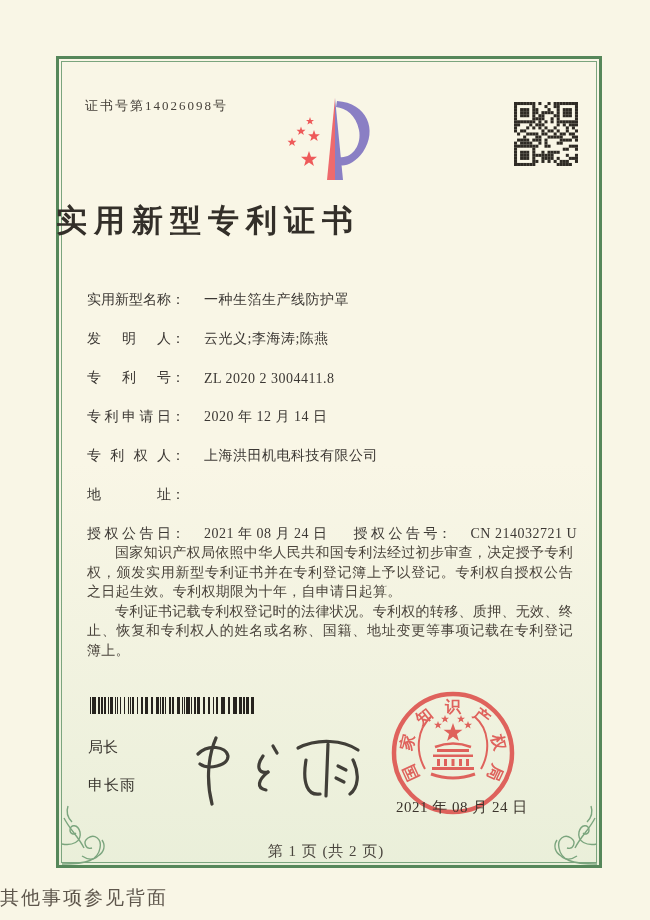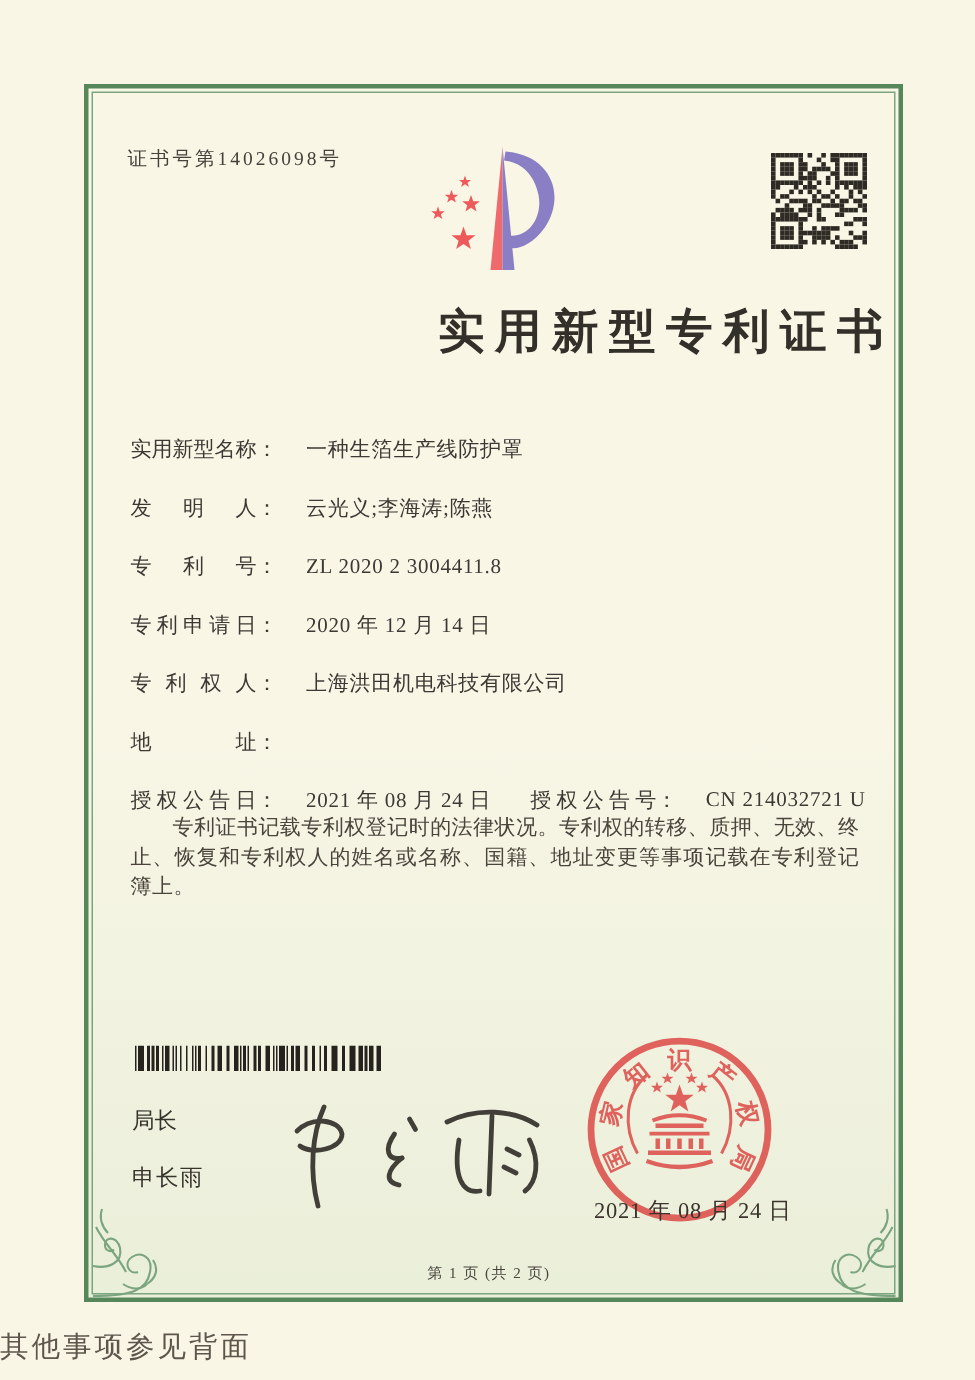--- a/index.html
+++ b/index.html
@@ -16,41 +16,41 @@
   }
   .frame-inner{
     position:absolute;inset:2px;border:1px solid #7ba57e;pointer-events:none;
   }
   .cert-no{
     position:absolute;left:85px;top:97px;font-size:13px;letter-spacing:2px;color:#46413a;
   }
   .logo{position:absolute;left:283px;top:94px;}
   .qr{position:absolute;left:514px;top:102px;}
   .title{
-    position:absolute;left:56px;top:200px;width:540px;text-align:right;
+    position:absolute;left:56px;top:200px;width:540px;text-align:left;
     font-size:31px;font-weight:bold;letter-spacing:7px;color:#332f29;
   }
   .fields{position:absolute;left:87px;top:270px;width:492px;font-size:14px;}
   .field-row{height:39px;display:flex;align-items:flex-end;white-space:nowrap;}
   .f-label{display:inline-block;width:84px;text-align:justify;text-align-last:justify;}
   .f-colon{margin:0 2px 0 0;}
   .f-value{margin-left:17px;letter-spacing:0.5px;}
   .f-pair2{display:flex;align-items:center;margin-left:26px;}
   .paras{
     position:absolute;left:87px;top:543px;width:486px;
     font-size:14px;line-height:19.5px;text-align:justify;color:#4a443c;letter-spacing:0.3px;
   }
   .paras p{margin:0;text-indent:2em;}
   .barcode{position:absolute;left:90px;top:697px;}
   .signer-title{position:absolute;left:88px;top:738px;font-size:15px;color:#37332d;}
   .signer-name{position:absolute;left:88px;top:776px;font-size:15px;color:#37332d;letter-spacing:1px;}
   .signature{position:absolute;left:178px;top:726px;}
   .seal{position:absolute;left:385px;top:685px;opacity:0.88;}
   .seal-date{position:absolute;left:396px;top:798px;font-size:15px;color:#3b342c;letter-spacing:0.5px;z-index:3;}
-  .page-number{position:absolute;left:56px;top:842px;width:540px;text-align:center;font-size:10px;color:#4a453e;letter-spacing:1px;}
+  .page-number{position:absolute;left:56px;top:842px;width:540px;text-align:center;font-size:15px;color:#4a453e;letter-spacing:1px;}
   .back-note{position:absolute;left:0;top:885px;width:650px;text-align:left;font-size:19px;color:#5e564c;letter-spacing:2px;}
   .flourish{position:absolute;z-index:1;}
   .flourish.br{left:531px;top:790px;}
   .flourish.bl{left:60px;top:790px;transform:scaleX(-1);}
 </style>
 </head>
 <body>
 
 <div>
 
@@ -352,20 +352,21 @@
         <span class="f-value">2021 年 08 月 24 日</span>
         <span class="f-pair2">
           <span class="f-label">授权公告号</span>
           <span class="f-colon">：</span>
           <span class="f-value">CN 214032721 U</span>
         </span>
       </div>
     </div>
 
   <div class="paras">
+    <p>国家知识产权局依照中华人民共和国专利法经过初步审查，决定授予专利权，颁发实用新型专利证书并在专利登记簿上予以登记。专利权自授权公告之日起生效。专利权期限为十年，自申请日起算。</p>
     <p>专利证书记载专利权登记时的法律状况。专利权的转移、质押、无效、终止、恢复和专利权人的姓名或名称、国籍、地址变更等事项记载在专利登记簿上。</p>
   </div>
 
   <svg class="barcode" id="barcode" width="164" height="17" viewBox="0 0 164 17">
       <rect x="0" y="0" width="1" height="17" fill="#26231e"></rect>
       <rect x="2" y="0" width="4" height="17" fill="#26231e"></rect>
       <rect x="8" y="0" width="2" height="17" fill="#26231e"></rect>
       <rect x="11" y="0" width="2" height="17" fill="#26231e"></rect>
       <rect x="14" y="0" width="2" height="17" fill="#26231e"></rect>
       <rect x="18" y="0" width="1" height="17" fill="#26231e"></rect>

